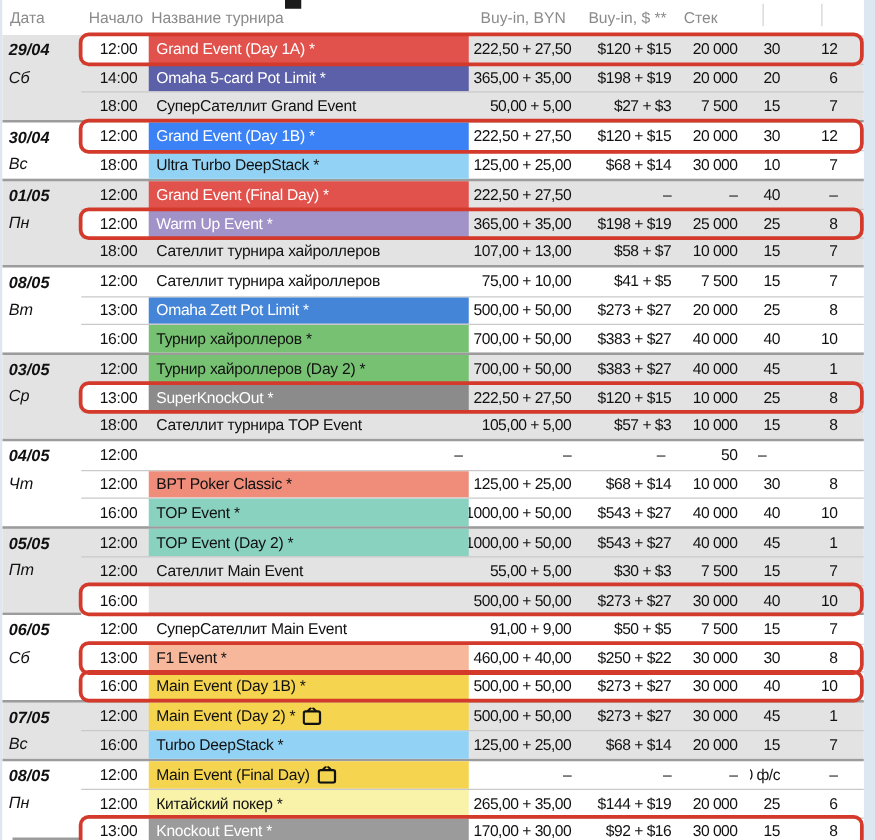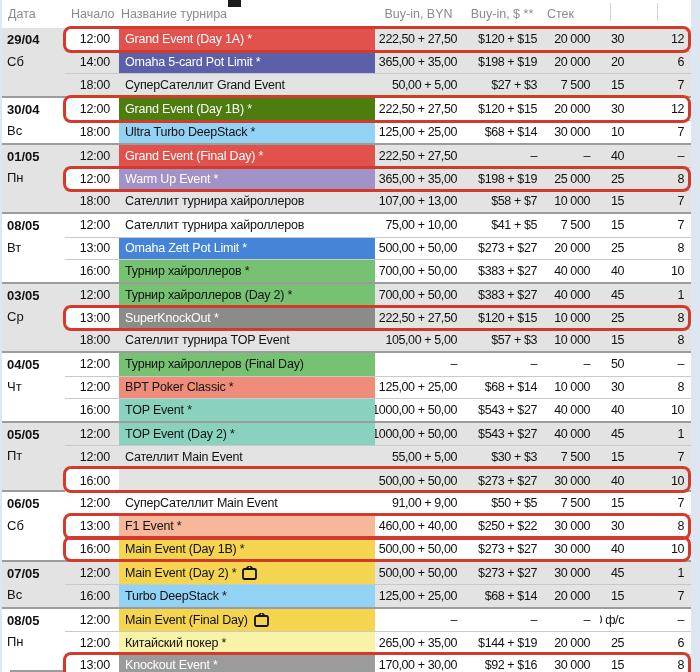--- a/index.html
+++ b/index.html
@@ -34,21 +34,21 @@
   .h-byn{text-align:center;}
   .h-usd{text-align:center;}
   .h-stack{padding-left:5px;}
   .htick{position:absolute;top:3px;width:1px;height:18px;background:#d4d4d4;}
   .htick1{left:608px;} .htick2{left:655px;}
   
   .group{display:grid;grid-template-columns:63px 1fr;box-sizing:border-box;}
   .group + .group{border-top:2px solid #9c9c9c;}
   .gg{background:var(--group-shade,#e3e3e3);}
   .gw{background:#fff;}
-  .datecell{font-size:13px;padding:1px 0 0 5px;line-height:21.5px;white-space:nowrap;}
+  .datecell{font-size:13px;padding:1px 0 0 5px;line-height:21.5px;white-space:nowrap;font-style:italic;}
   .date{font-weight:bold;}
   .dow{font-weight:normal;}
   
   .trow{
     display:grid;
     grid-template-columns:54px 256px 87px 80px 58px 34px 57px;
     height:22.5px;
     box-sizing:border-box;
     font-size:12.5px;
     position:relative;
@@ -56,21 +56,21 @@
   }
   .grows .trow + .trow{border-top:1px solid #c9c9c9;}
   .c{display:flex;align-items:center;white-space:nowrap;overflow:hidden;box-sizing:border-box;}
   .time{justify-content:flex-end;padding-right:9px;letter-spacing:-0.2px;}
   .name{padding-left:6px;gap:6px;letter-spacing:-0.2px;}
   .num{justify-content:flex-end;letter-spacing:-0.4px;}
   .byn{padding-right:5px;}
   .usd{padding-right:5px;}
   .stk{padding-right:10px;}
   .c7{padding-right:10px;}
-  .c8{padding-right:7px;}
+  .c8{padding-right:21px;}
   
   .trow.hl::after{
     content:"";
     position:absolute;left:-2px;right:0;top:-2.5px;bottom:-2.5px;
     border:3px solid var(--hl,#d43a2b);
     border-radius:8px;
     pointer-events:none;
     z-index:3;
   }
   .trow.hl .time{background:#fff;}
@@ -138,21 +138,21 @@
         </div>
       </div>
       <div class="group gw">
         <div class="datecell">
           <div class="date">30/04</div>
           <div class="dow">Вс</div>
         </div>
         <div class="grows">
           <div class="trow hl">
             <div class="c time">12:00</div>
-            <div class="c name" style="background: #4d7c0f; color: rgb(255, 255, 255);">
+            <div class="c name" style="background: #3b82f6; color: rgb(255, 255, 255);">
               <span>Grand Event (Day 1B) *</span>
             </div>
             <div class="c num byn">222,50 + 27,50</div>
             <div class="c num usd">$120 + $15</div>
             <div class="c num stk">20 000</div>
             <div class="c num c7">30</div>
             <div class="c num c8">12</div>
           </div>
           <div class="trow">
             <div class="c time">18:00</div>
@@ -291,23 +291,20 @@
         </div>
       </div>
       <div class="group gw">
         <div class="datecell">
           <div class="date">04/05</div>
           <div class="dow">Чт</div>
         </div>
         <div class="grows">
           <div class="trow">
             <div class="c time">12:00</div>
-            <div class="c name" style="background: rgb(119, 194, 114); color: rgb(17, 17, 17);">
-              <span>Турнир хайроллеров (Final Day)</span>
-            </div>
             <div class="c num byn">–</div>
             <div class="c num usd">–</div>
             <div class="c num stk">–</div>
             <div class="c num c7">50</div>
             <div class="c num c8">–</div>
           </div>
           <div class="trow">
             <div class="c time">12:00</div>
             <div class="c name" style="background: rgb(239, 141, 122); color: rgb(17, 17, 17);">
               <span>BPT Poker Classic *</span>

